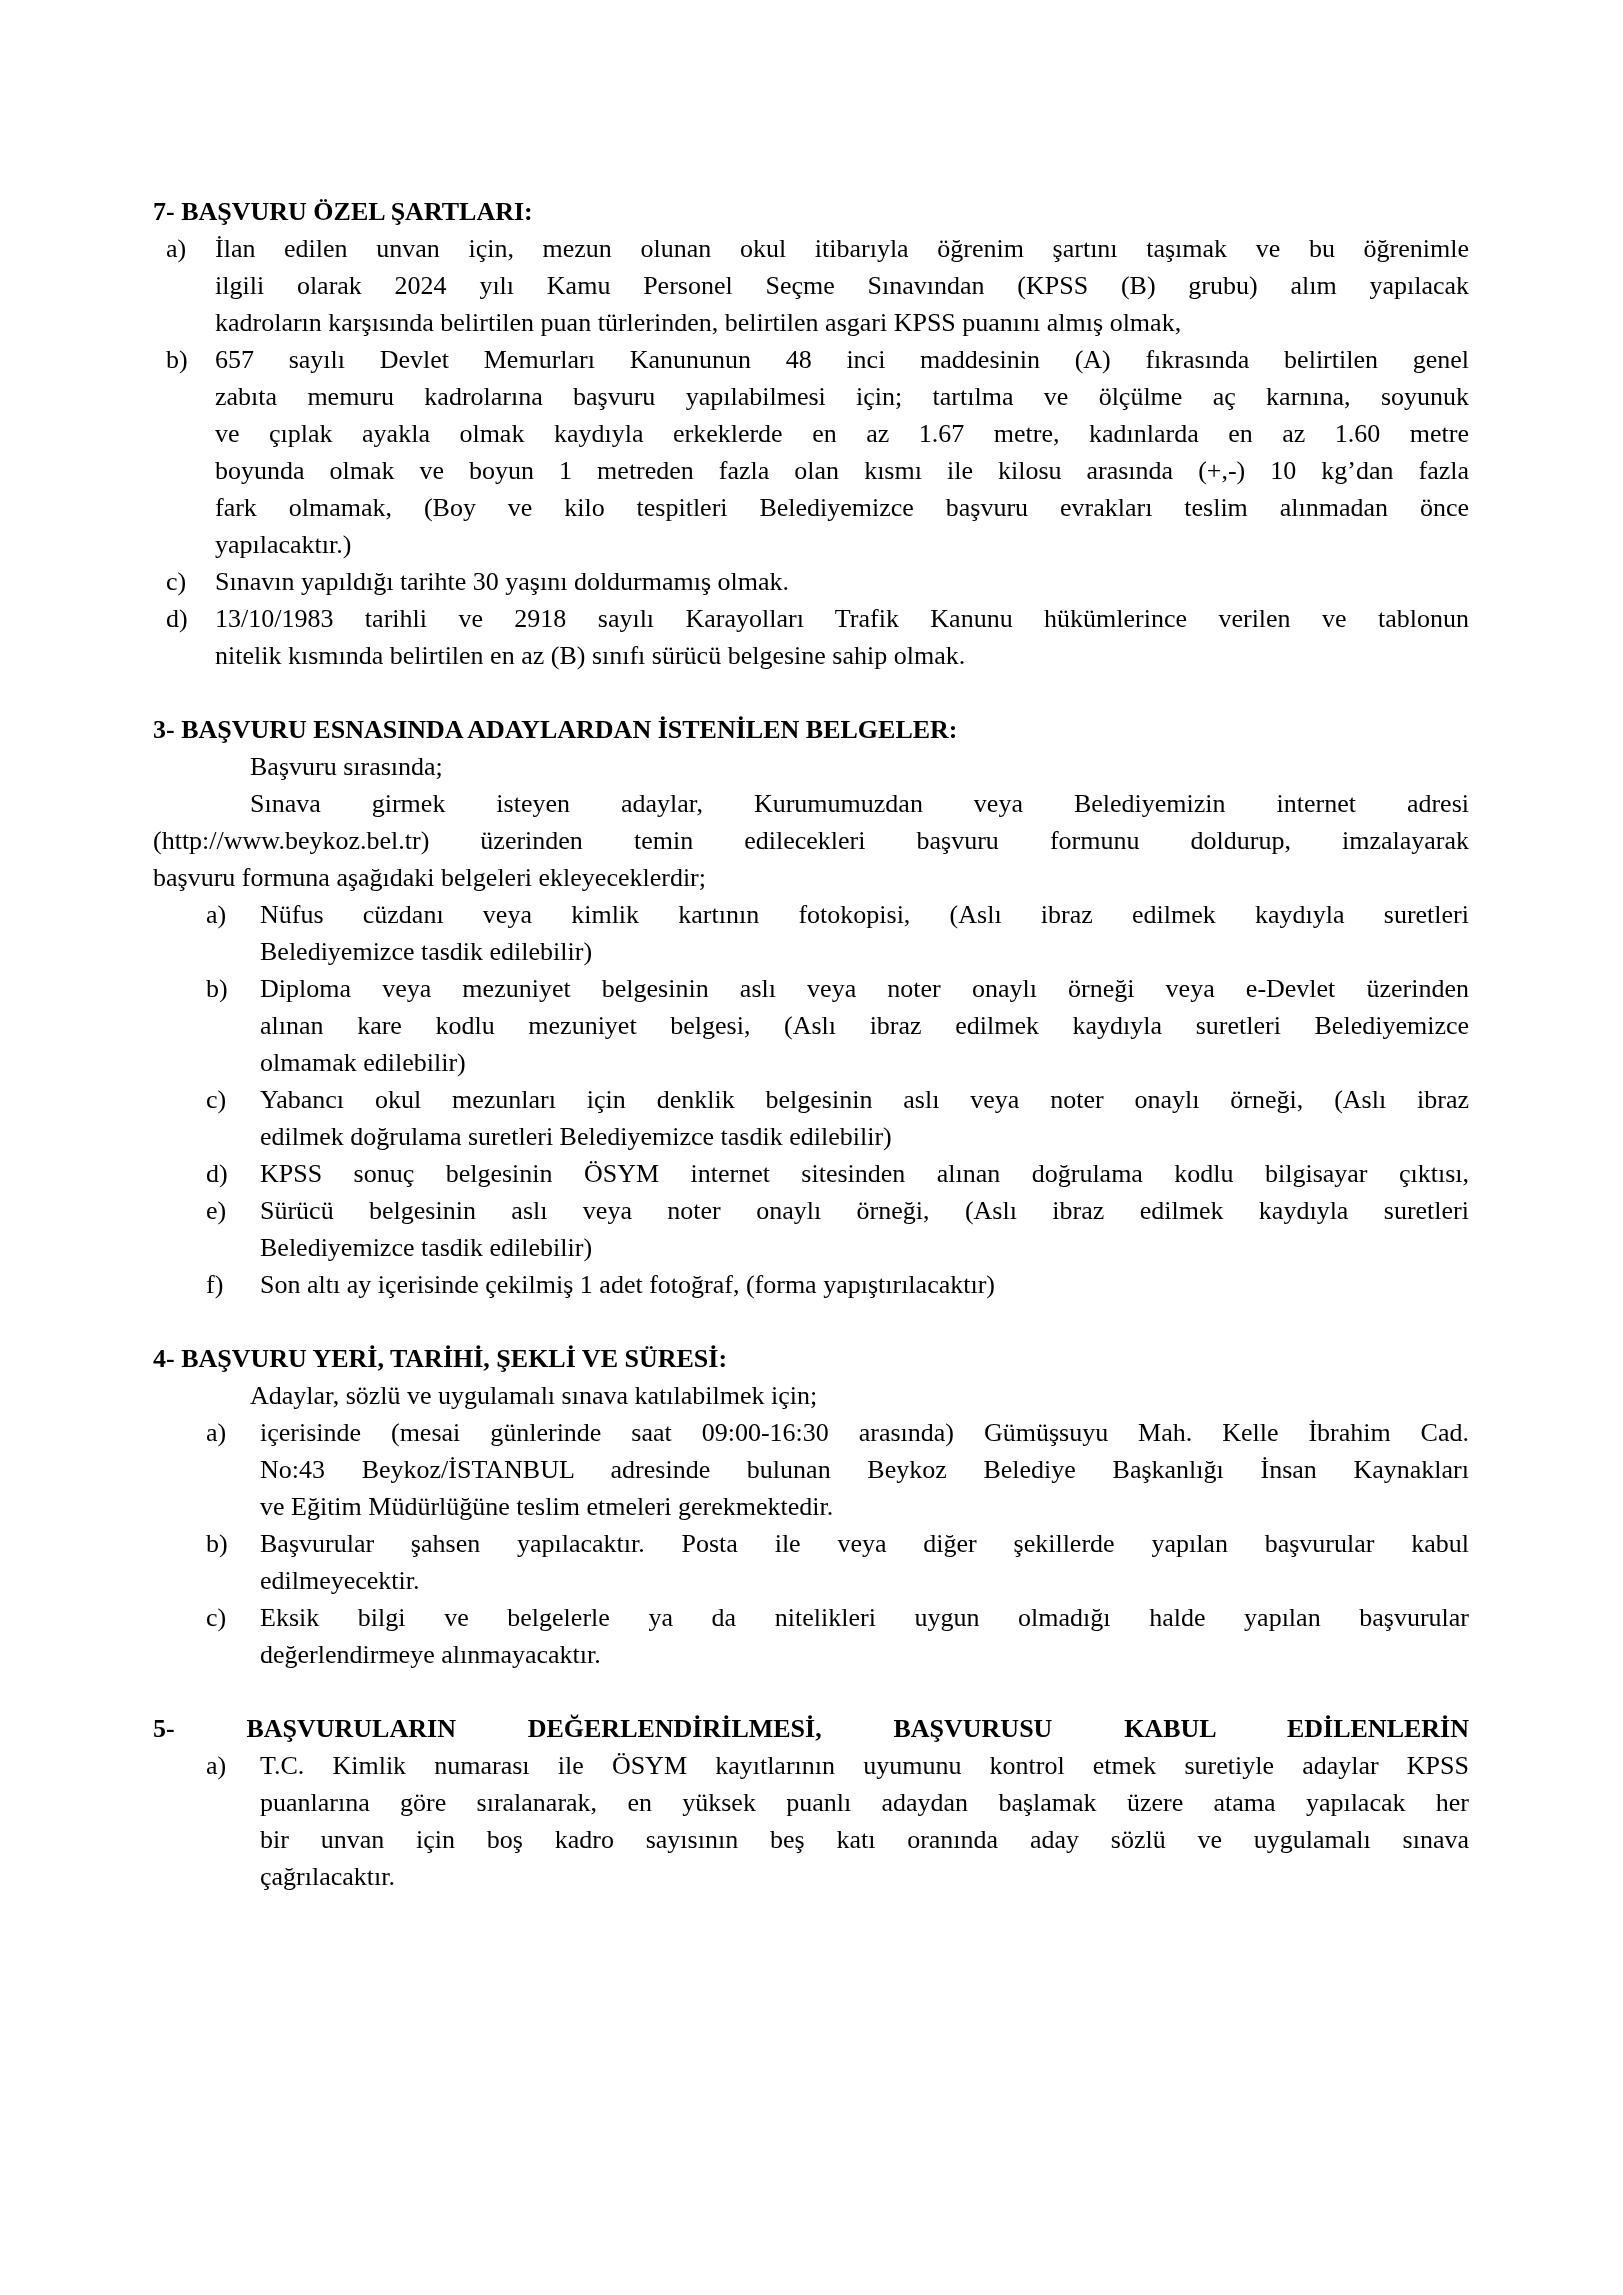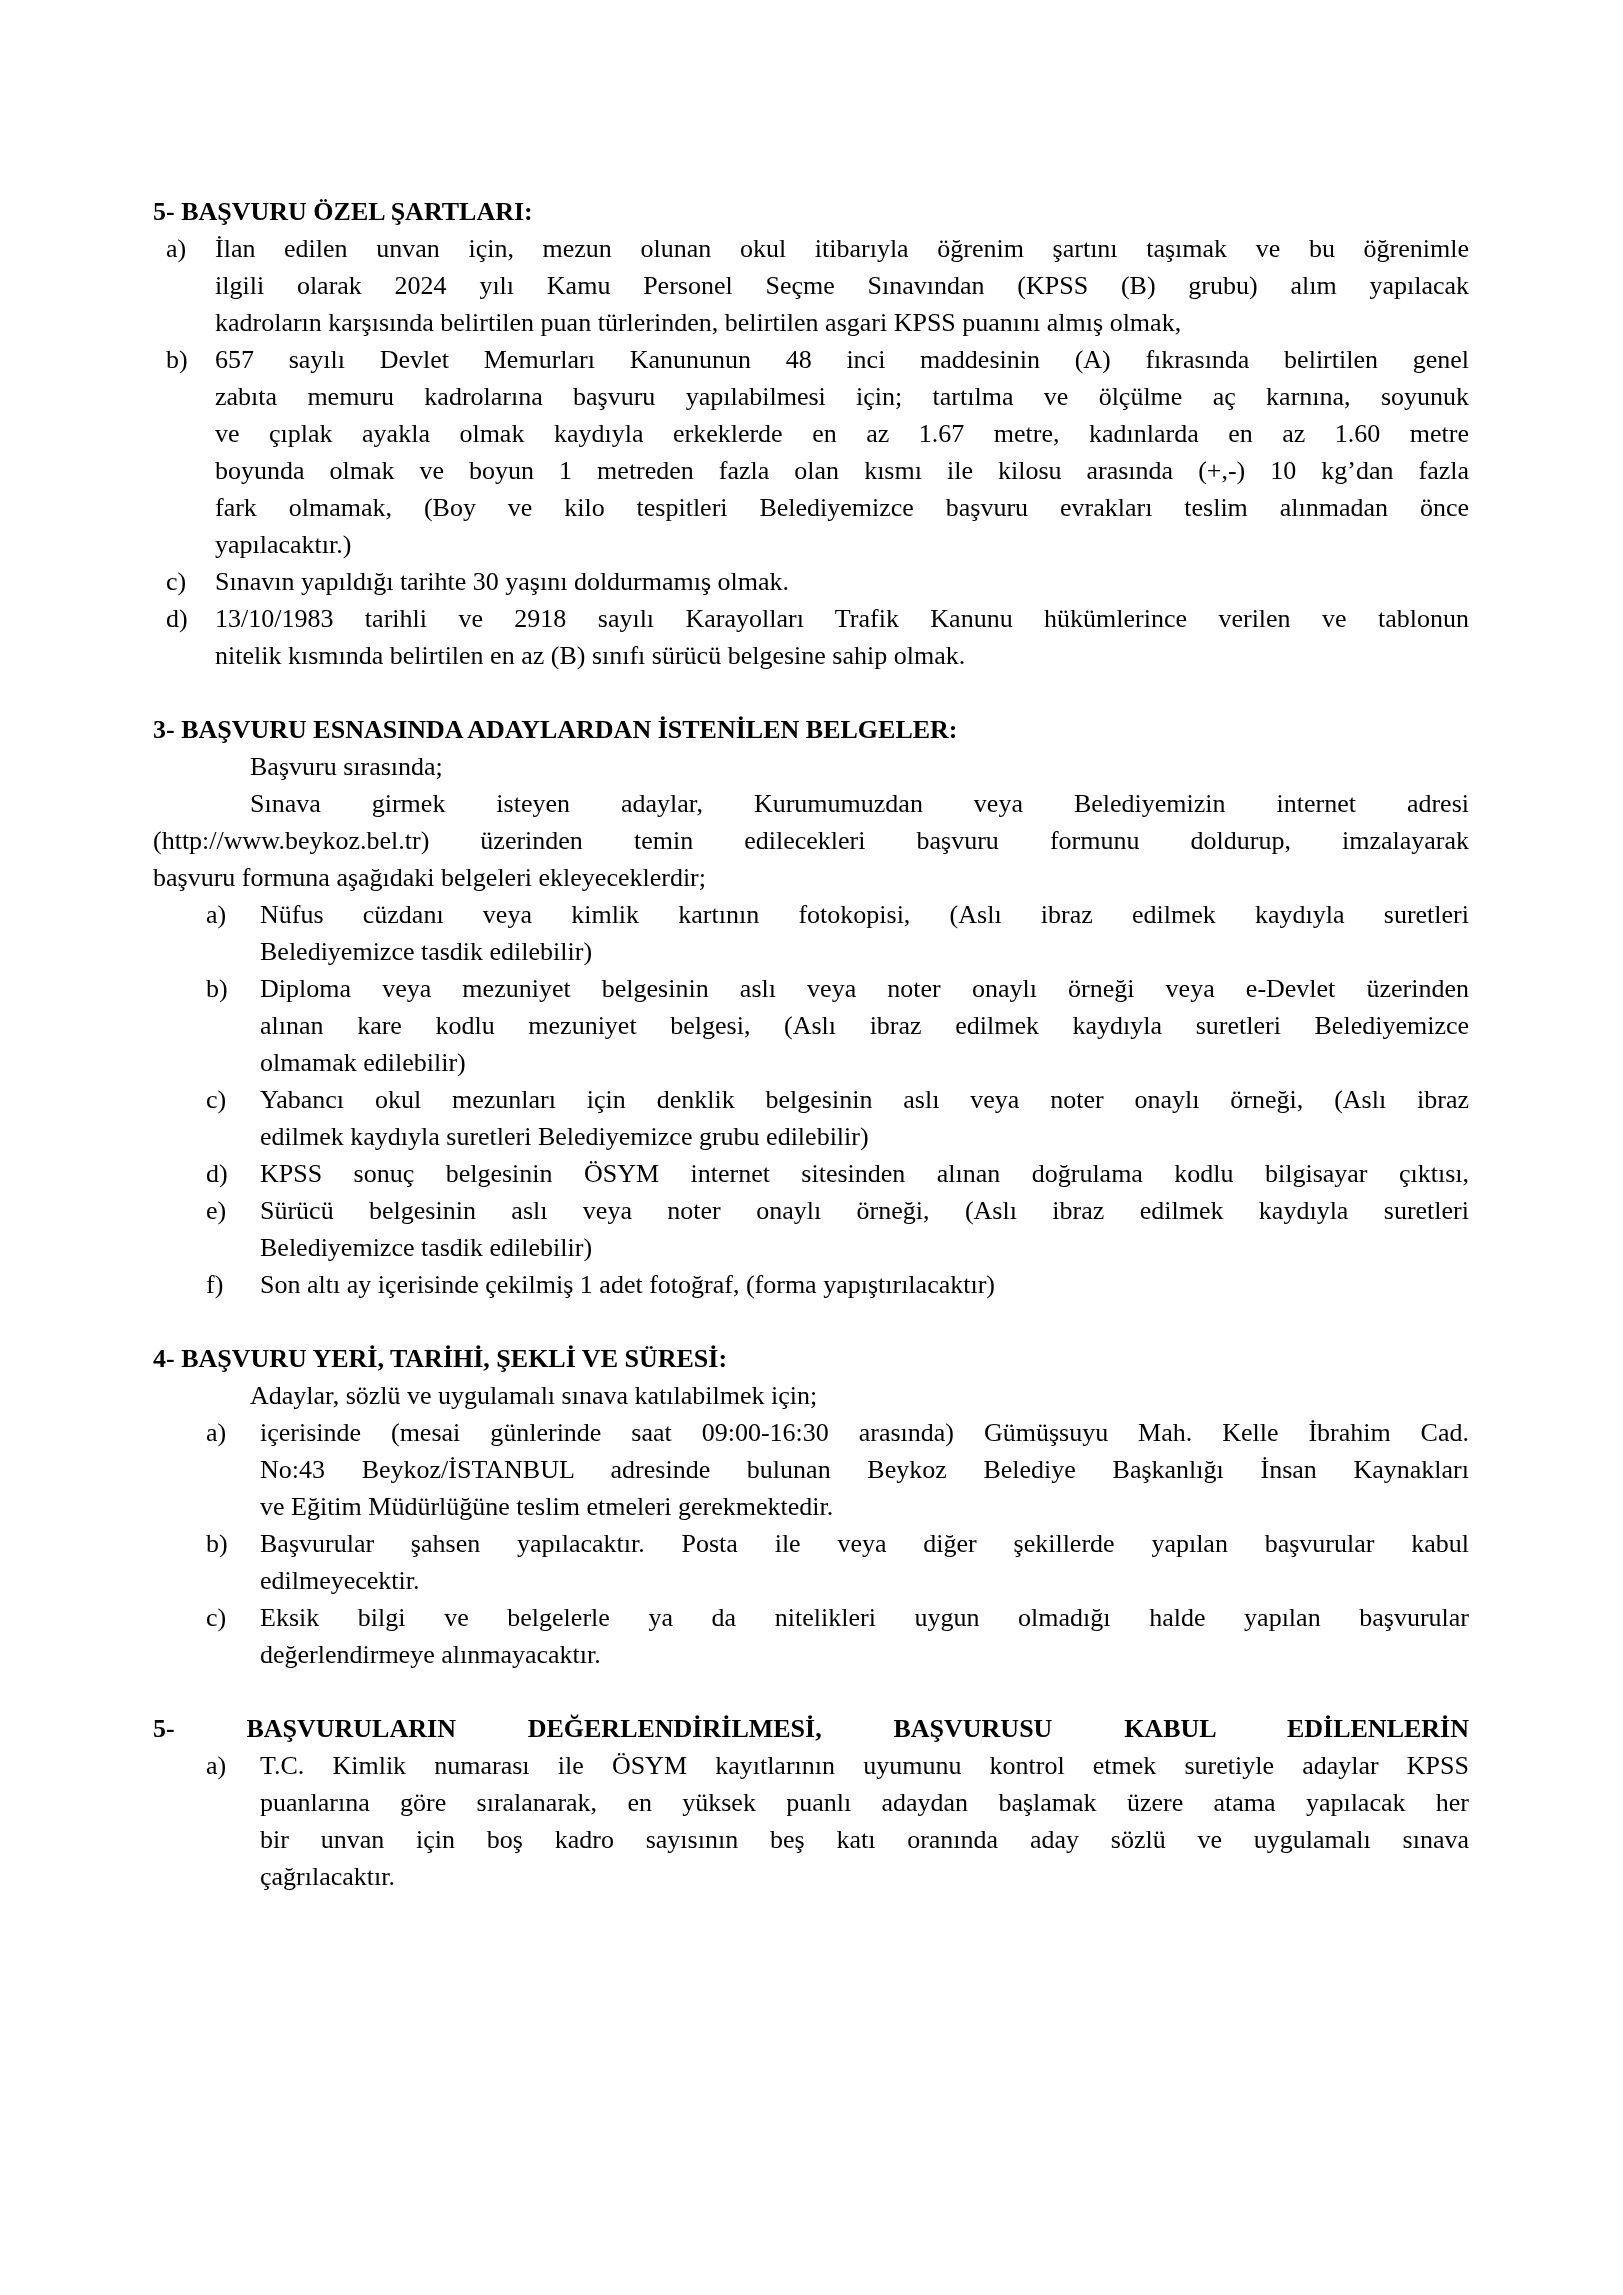--- a/index.html
+++ b/index.html
@@ -27,21 +27,21 @@
   .level2 .item { padding-left: 107px; }
   .level2 .item > .marker { left: 53px; }
   .b { font-weight: 700; }
 </style>
 </head>
 <body>
 
 <div class="page">
 
   <div class="sec">
-    <div class="heading lline">5- BAŞVURU ÖZEL ŞARTLARI:</div>
+    <div class="heading lline">7- BAŞVURU ÖZEL ŞARTLARI:</div>
     <div class="item">
       <span class="marker">a)</span>
       <div class="jline">İlan edilen unvan için, mezun olunan okul itibarıyla öğrenim şartını taşımak ve bu öğrenimle</div>
       <div class="jline">ilgili olarak 2024 yılı Kamu Personel Seçme Sınavından (KPSS (B) grubu) alım yapılacak</div>
       <div class="lline">kadroların karşısında belirtilen puan türlerinden, belirtilen asgari KPSS puanını almış olmak,</div>
     </div>
     <div class="item">
       <span class="marker">b)</span>
       <div class="jline">657 sayılı Devlet Memurları Kanununun 48 inci maddesinin (A) fıkrasında belirtilen genel</div>
       <div class="jline">zabıta memuru kadrolarına başvuru yapılabilmesi için; tartılma ve ölçülme aç karnına, soyunuk</div>
@@ -76,21 +76,21 @@
     </div>
     <div class="item">
       <span class="marker">b)</span>
       <div class="jline">Diploma veya mezuniyet belgesinin aslı veya noter onaylı örneği veya e-Devlet üzerinden</div>
       <div class="jline">alınan kare kodlu mezuniyet belgesi, (Aslı ibraz edilmek kaydıyla suretleri Belediyemizce</div>
       <div class="lline">olmamak edilebilir)</div>
     </div>
     <div class="item">
       <span class="marker">c)</span>
       <div class="jline">Yabancı okul mezunları için denklik belgesinin aslı veya noter onaylı örneği, (Aslı ibraz</div>
-      <div class="lline">edilmek kaydıyla suretleri Belediyemizce grubu edilebilir)</div>
+      <div class="lline">edilmek doğrulama suretleri Belediyemizce tasdik edilebilir)</div>
     </div>
     <div class="item">
       <span class="marker">d)</span>
       <div class="jline">KPSS sonuç belgesinin ÖSYM internet sitesinden alınan doğrulama kodlu bilgisayar çıktısı,</div>
     </div>
     <div class="item">
       <span class="marker">e)</span>
       <div class="jline">Sürücü belgesinin aslı veya noter onaylı örneği, (Aslı ibraz edilmek kaydıyla suretleri</div>
       <div class="lline">Belediyemizce tasdik edilebilir)</div>
     </div>

